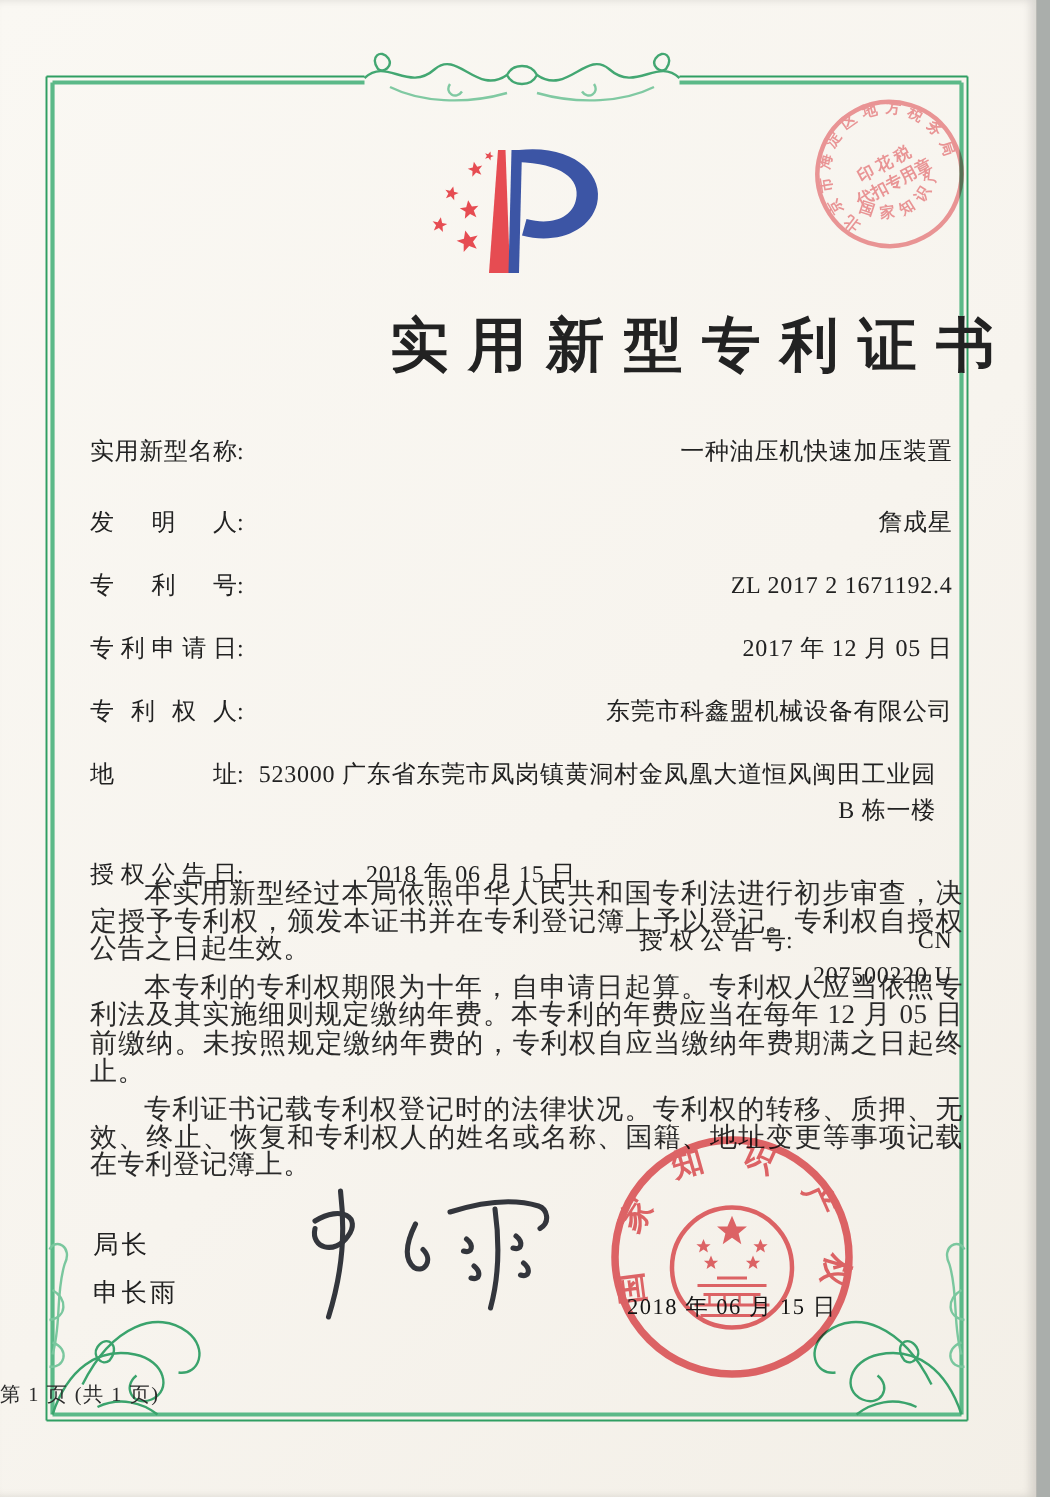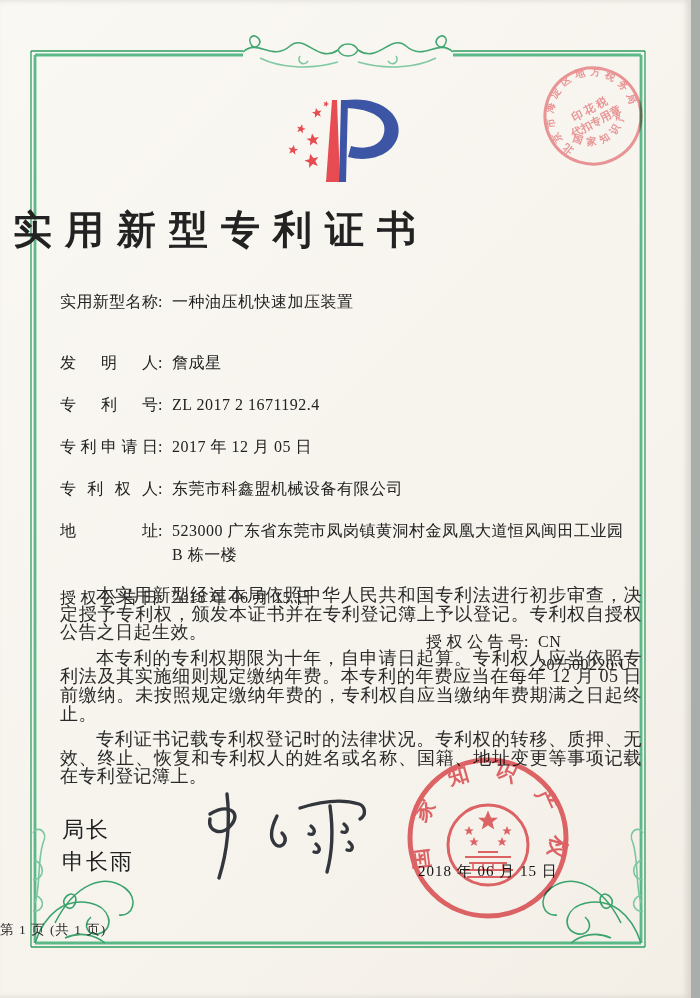--- a/index.html
+++ b/index.html
@@ -14,43 +14,43 @@
     background:linear-gradient(135deg,#faf8f3 0%,#f7f4ee 55%,#f3efe7 100%);
     box-shadow:inset -4px 0 6px rgba(0,0,0,.12);
   }
   .abs{position:absolute;}
   
   #cert-no{
     left:60px;top:90px;font-size:17px;color:#2b2b2b;letter-spacing:2px;
   }
   #logo{left:282px;top:94px;}
   #title{
-    left:0;top:203px;width:676px;text-align:left;
+    left:0;top:203px;width:676px;text-align:right;
     font-size:39px;font-weight:600;color:#222;letter-spacing:13px;
     text-indent:13px;
   }
   
   #fields{left:60px;top:290px;width:575px;font-size:16px;color:#222;font-family:Liberation Serif, serif;}
   .frow{display:flex;line-height:23px;margin-top:19px;}
   .frow:first-child{margin-top:0;}
-  .frow.gap-big{margin-top:38px;}
+  .frow.gap-big{margin-top:24px;}
   .flabel{
     display:inline-block;width:98px;text-align:justify;text-align-last:justify;
     flex:0 0 98px;letter-spacing:0;
   }
   .colon{flex:0 0 14px;}
-  .fvalue{flex:1;letter-spacing:.5px;}
+  .fvalue{flex:1;letter-spacing:.5px;text-align:right;}
   .fvalue.addr{max-width:452px;word-break:break-all;line-height:24px;}
   .pair2{display:flex;margin-left:42px;margin-top:44px;}
   .v1{flex:0 0 212px;}
   
   #paras{left:60px;top:586px;width:582px;font-size:18px;color:#2a2a2a;}
   #paras p{margin:0 0 7px 0;text-indent:2em;line-height:18.6px;letter-spacing:.4px;text-align:justify;}
   
-  #sig-block{left:62px;top:814px;font-size:22px;color:#222;line-height:32px;letter-spacing:2px;}
+  #sig-block{left:62px;top:814px;font-size:17px;color:#222;line-height:32px;letter-spacing:2px;}
   #signature{left:182px;top:786px;}
   
   #seal-main{left:403px;top:753px;mix-blend-mode:multiply;}
   #seal-date{
     left:418px;top:862px;width:180px;font-size:15px;color:#151515;
     letter-spacing:1px;z-index:5;
   }
   #seal-tax{left:535px;top:58px;mix-blend-mode:multiply;opacity:.88;}
   
   #footer{left:0;top:921px;width:676px;text-align:left;font-size:13.5px;color:#2b2b2b;letter-spacing:1px;}

